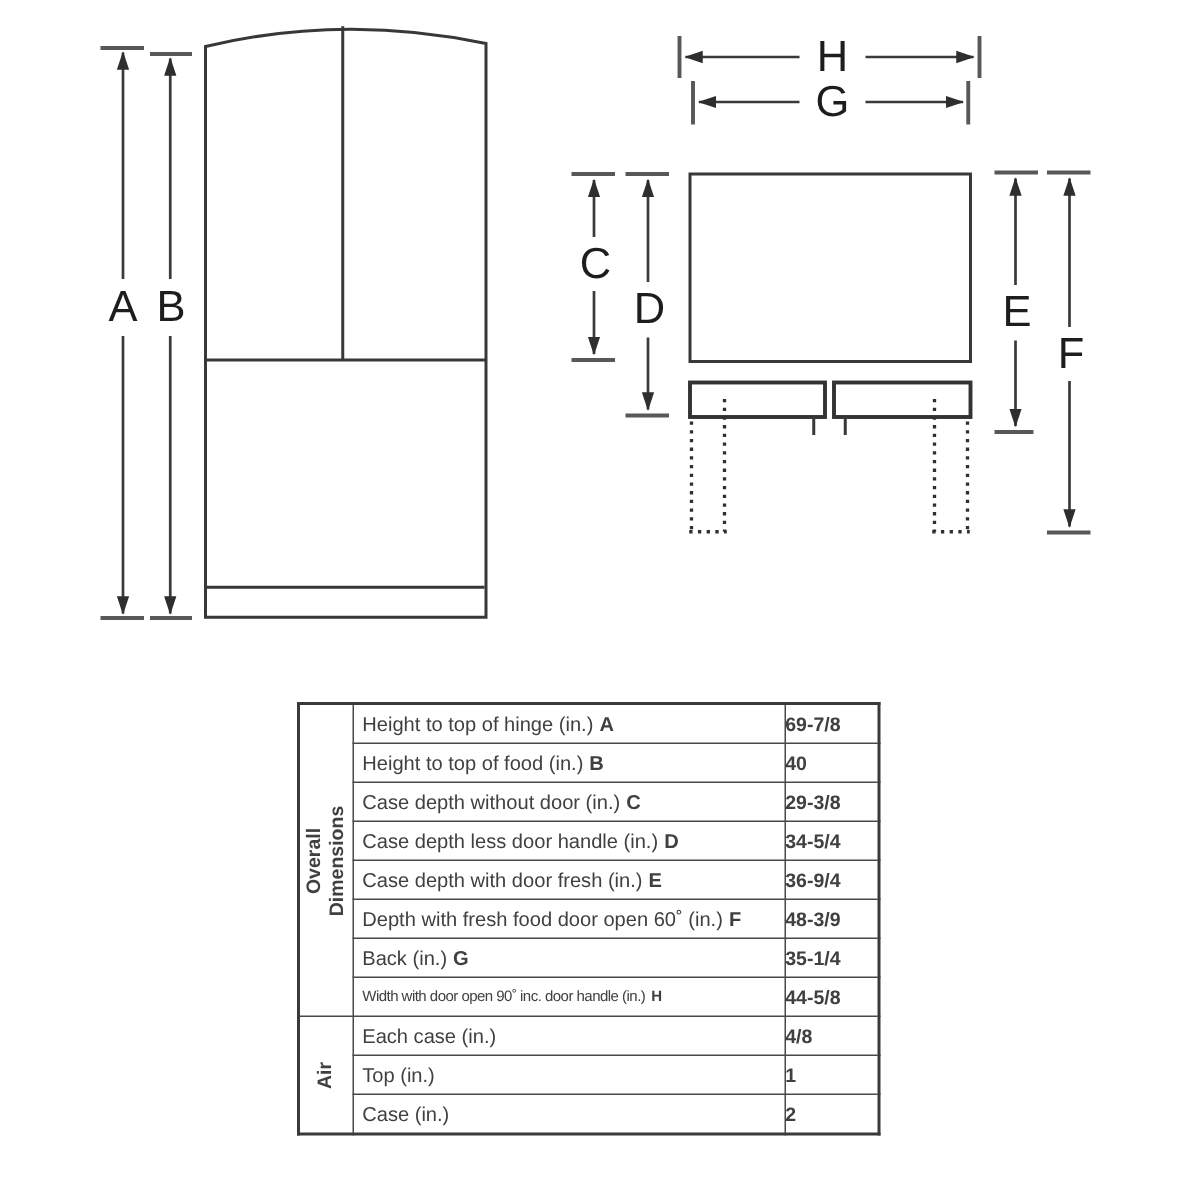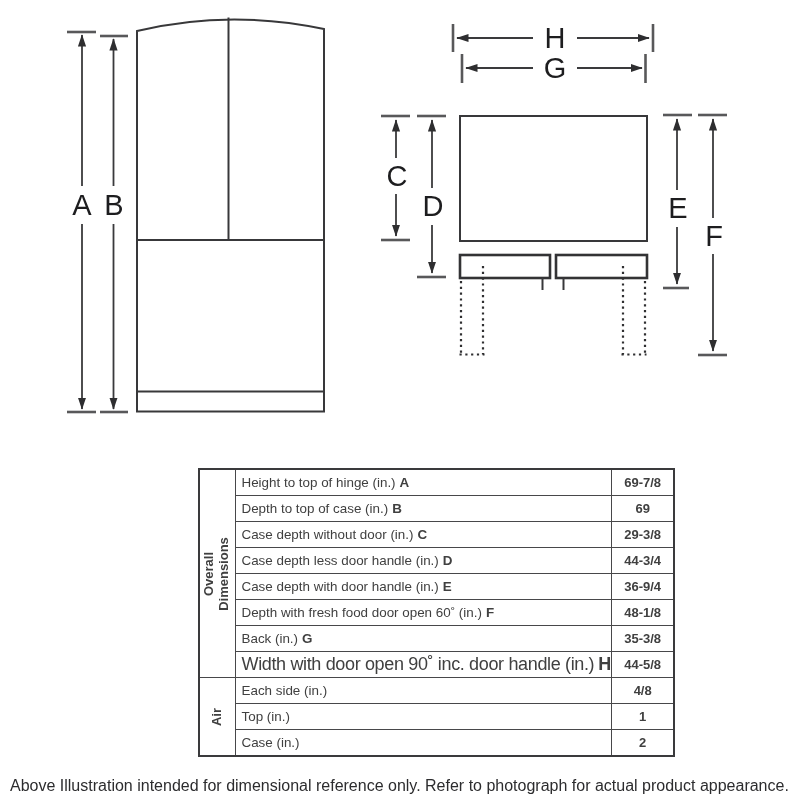--- a/index.html
+++ b/index.html
@@ -12,22 +12,22 @@
   .dimline{stroke:#3a3a3c;stroke-width:1.8;fill:none;}
   .tick{stroke:#58585a;stroke-width:2.6;fill:none;}
   .dotted{stroke:#2f2f31;stroke-width:2.2;fill:none;stroke-dasharray:2.2 3.6;}
 
   #spec-table{position:absolute;left:198px;top:468px;border-collapse:collapse;table-layout:fixed;
               border:2px solid #3a3a3c;}
   #spec-table td{border:1.5px solid #48484a;height:25px;padding:0;vertical-align:middle;
                  font-size:13.4px;color:#404040;}
   #spec-table td.lbl{padding-left:6px;white-space:nowrap;overflow:hidden;}
   #spec-table td.lbl b{font-weight:bold;margin-left:4px;}
-  #spec-table td.lbl.condensed{font-size:18px;letter-spacing:-0.35px;}
-  #spec-table td.val{text-align:center;font-weight:600;font-size:13px;}
+  #spec-table td.lbl.condensed{font-size:10px;letter-spacing:-0.35px;}
+  #spec-table td.val{font-weight:600;font-size:13px;}
   #spec-table td.rot{position:relative;}
   #spec-table .vert{position:absolute;top:50%;left:50%;transform:translate(-50%,-50%) rotate(-90deg);
                     font-weight:bold;font-size:13px;line-height:1.12;text-align:center;
                     white-space:pre-line;}
   #caption{position:absolute;left:10px;top:777px;width:786px;font-size:16px;color:#2c2c2e;}
 </style>
 </head>
 <body>
 
 <div id="stage">
@@ -138,59 +138,58 @@
     <tbody>
       <tr>
         <td class="rot" rowspan="8">
           <span class="vert">Overall
 Dimensions</span>
         </td>
         <td class="lbl"><span>Height to top of hinge (in.)</span><b>A</b></td>
         <td class="val">69-7/8</td>
       </tr>
       <tr>
-        <td class="lbl"><span>Depth to top of case (in.)</span><b>B</b></td>
-        <td class="val">69</td>
+        <td class="lbl"><span>Height to top of food (in.)</span><b>B</b></td>
+        <td class="val">40</td>
       </tr>
       <tr>
         <td class="lbl"><span>Case depth without door (in.)</span><b>C</b></td>
         <td class="val">29-3/8</td>
       </tr>
       <tr>
         <td class="lbl"><span>Case depth less door handle (in.)</span><b>D</b></td>
-        <td class="val">44-3/4</td>
+        <td class="val">34-5/4</td>
       </tr>
       <tr>
-        <td class="lbl"><span>Case depth with door handle (in.)</span><b>E</b></td>
+        <td class="lbl"><span>Case depth with door fresh (in.)</span><b>E</b></td>
         <td class="val">36-9/4</td>
       </tr>
       <tr>
         <td class="lbl"><span>Depth with fresh food door open 60˚ (in.)</span><b>F</b></td>
-        <td class="val">48-1/8</td>
+        <td class="val">48-3/9</td>
       </tr>
       <tr>
         <td class="lbl"><span>Back (in.)</span><b>G</b></td>
-        <td class="val">35-3/8</td>
+        <td class="val">35-1/4</td>
       </tr>
       <tr>
         <td class="lbl condensed"><span>Width with door open 90˚ inc. door handle (in.)</span><b>H</b></td>
         <td class="val">44-5/8</td>
       </tr>
       <tr>
         <td class="rot" rowspan="3">
           <span class="vert">Air</span>
         </td>
-        <td class="lbl"><span>Each side (in.)</span></td>
+        <td class="lbl"><span>Each case (in.)</span></td>
         <td class="val">4/8</td>
       </tr>
       <tr>
         <td class="lbl"><span>Top (in.)</span></td>
         <td class="val">1</td>
       </tr>
       <tr>
         <td class="lbl"><span>Case (in.)</span></td>
         <td class="val">2</td>
       </tr>
     </tbody>
   </table>
 
-  <div id="caption">Above Illustration intended for dimensional reference only. Refer to photograph for actual product appearance.</div>
 </div>
 
 </body></html>

